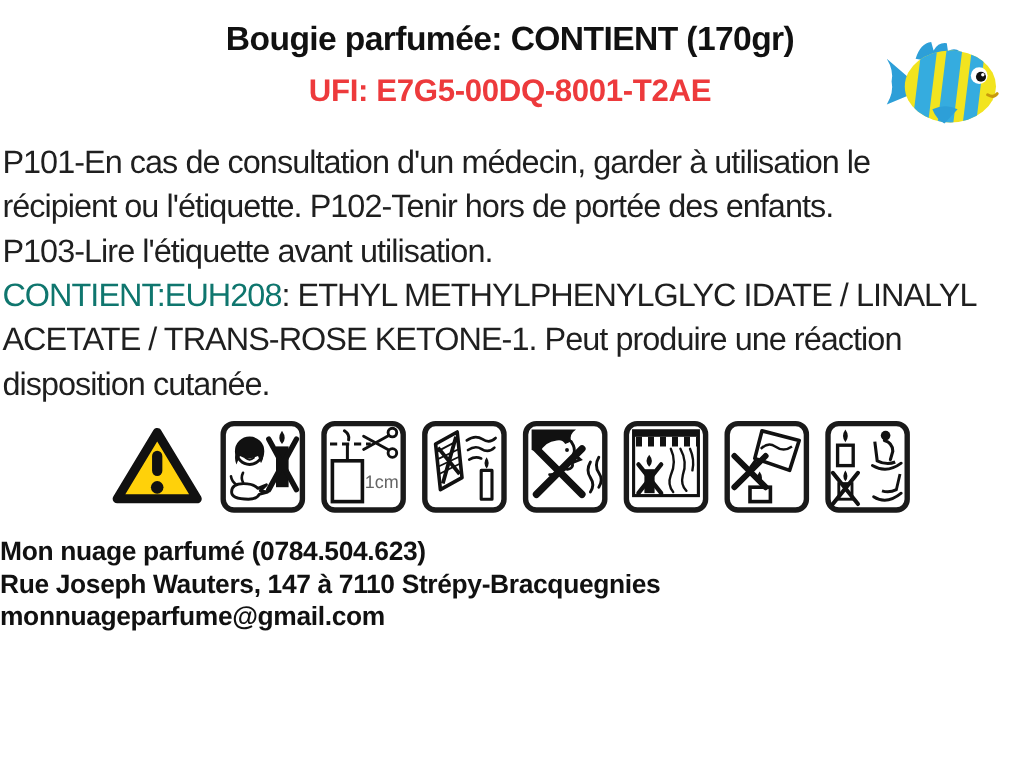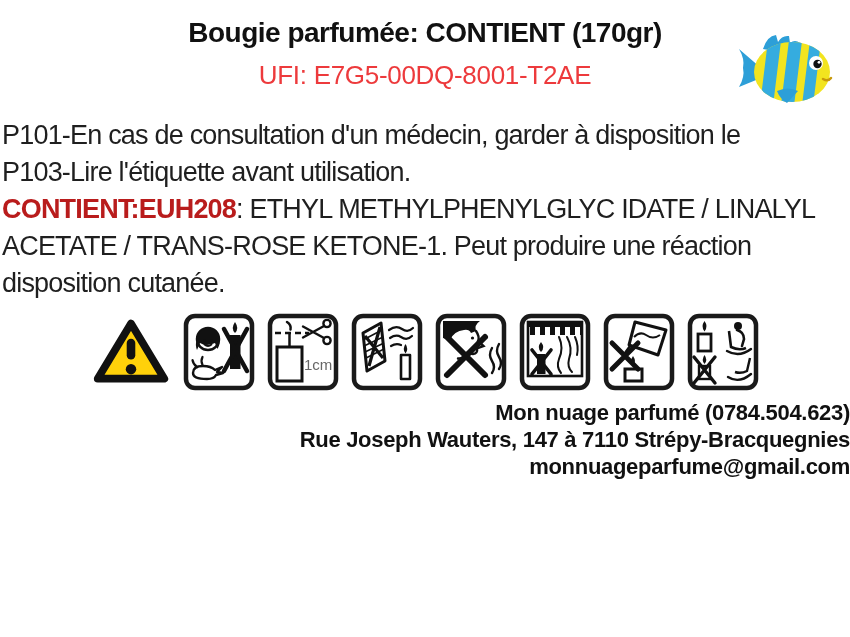--- a/index.html
+++ b/index.html
@@ -21,38 +21,38 @@
     text-underline-offset:5px;
     color:#111;
   }
   .product {
     margin:13px 0 0 0;
     font-size:28px; font-weight:700; letter-spacing:-0.5px;
     color:#111;
   }
   .ufi {
     margin-top:11px;
-    font-size:26px; font-weight:400; letter-spacing:-0.3px;
+    font-size:26px; font-weight:700; letter-spacing:-0.3px;
     color:#ED3A3C;
   }
   .fish { position:absolute; left:735px; top:28px; }
   .body-text {
     margin:26px 0 0 2px;
     font-size:27px; line-height:37px; letter-spacing:-0.8px;
     color:#1f1f1f;
     white-space:nowrap;
   }
-  .b { font-weight:700; color:#b91c1c; }
+  .b { font-weight:400; color:#0f766e; }
   .icons-row {
     display:flex; justify-content:center; align-items:center;
     gap:12px; margin-top:10px; height:80px;
   }
   .footer {
-    margin-top:7px;
-    text-align:right;
+    margin-top:17px;
+    text-align:left;
     font-weight:700; font-size:22px; line-height:27px; letter-spacing:-0.3px;
     color:#111;
   }
 </style>
 </head>
 <body>
 
 <div class="page">
 
   <div class="header">
@@ -75,21 +75,22 @@
       <rect x="71" y="8" width="11" height="74" rx="6" transform="rotate(7 76 45)"></rect>
     </g>
     <path d="M42 63 q11 -5 21 0 l-11 12 q-7 -4 -10 -12 Z" fill="#2D9FD8"></path>
     <circle cx="81" cy="35" r="7" fill="#ffffff"></circle>
     <circle cx="82.5" cy="36" r="4.2" fill="#101010"></circle>
     <circle cx="84" cy="34.3" r="1.4" fill="#ffffff"></circle>
     <path d="M88 51 q5 3 8 -1" stroke="#C8990B" stroke-width="2.5" fill="none" stroke-linecap="round"></path>
   </svg>
 
   <div class="body-text">
-    <div>P101-En cas de consultation d'un médecin, garder à disposition le</div>
+    <div>P101-En cas de consultation d'un médecin, garder à utilisation le</div>
+    <div>récipient ou l'étiquette. P102-Tenir hors de portée des enfants.</div>
     <div>P103-Lire l'étiquette avant utilisation.</div>
     <div><span class="b">CONTIENT:EUH208</span><span>: ETHYL METHYLPHENYLGLYC IDATE / LINALYL</span></div>
     <div>ACETATE / TRANS-ROSE KETONE-1. Peut produire une réaction</div>
     <div>disposition cutanée.</div>
   </div>
 
   <div class="icons-row">
 
     <svg width="80" height="72" viewBox="0 0 84 74">
       <path d="M42 7 L77 65 L7 65 Z" fill="#FFD10A" stroke="#111" stroke-width="8" stroke-linejoin="round"></path>

